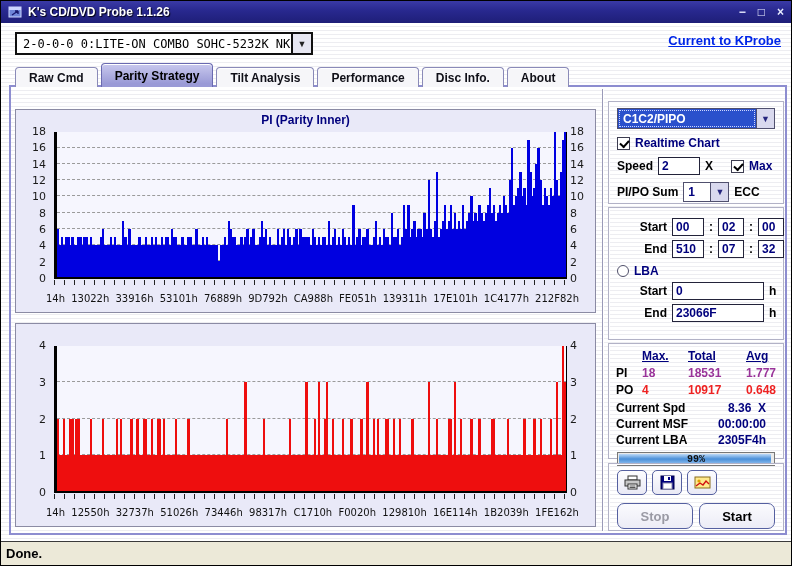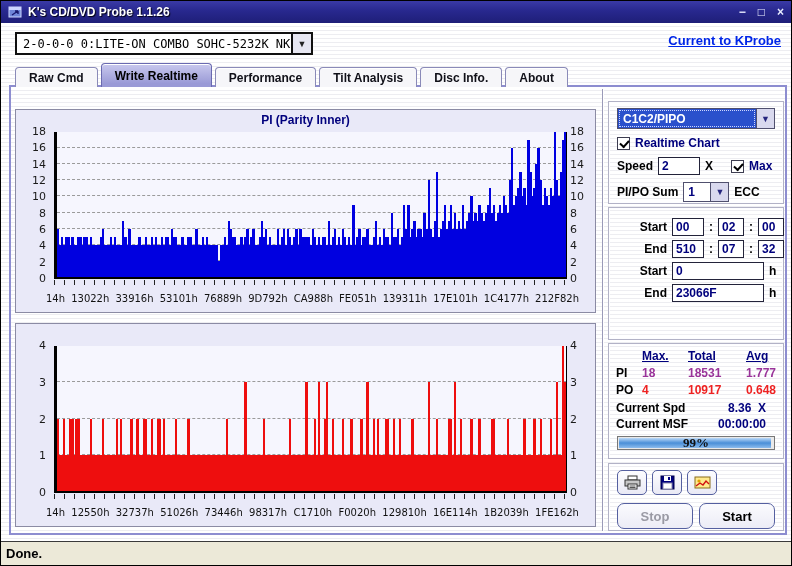--- a/index.html
+++ b/index.html
@@ -134,21 +134,21 @@
   .cur-row .val{color:#00007d;text-align:right;padding-right:10px;white-space:pre;}
   .progress{
     margin:5px auto 0;width:158px;height:14px;border:1px solid #777;background:#e9e9e9;position:relative;
   }
   .progress .fill{
     position:absolute;left:1px;top:1px;bottom:1px;
     background:linear-gradient(180deg,#bcd9f8 0%,#4a8fd8 50%,#8cbcee 100%);
   }
   .progress .ptext{
     position:absolute;inset:0;display:flex;align-items:center;justify-content:center;
-    font-size:13px;font-weight:bold;color:#101010;font-family:Liberation Serif, serif;
+    font-size:10px;font-weight:bold;color:#101010;font-family:Liberation Mono, monospace;
   }
   
   .icon-row{display:flex;gap:5px;}
   .icon-btn{
     width:30px;height:25px;border:1px solid #5560a0;border-radius:5px;
     background:linear-gradient(180deg,#fdfdff,#e9e9f5);display:flex;align-items:center;justify-content:center;cursor:pointer;
   }
   .btn-row{display:flex;justify-content:space-between;margin-top:8px;}
   .btn{
     width:76px;height:26px;border:1px solid #5560a0;border-radius:7px;
@@ -186,23 +186,23 @@
 
     <div class="drive-combo">
       <span class="drive-text">2-0-0-0 0:LITE-ON COMBO SOHC-5232K NK07</span>
       <span class="drive-arrow">▼</span>
     </div>
 
     <a class="welcome-link">Current to KProbe</a>
 
     <div class="tabbar">
       <div class="tab">Raw Cmd</div>
-      <div class="tab active">Write Realtime</div>
+      <div class="tab active">Parity Strategy</div>
+      <div class="tab">Tilt Analysis</div>
       <div class="tab">Performance</div>
-      <div class="tab">Tilt Analysis</div>
       <div class="tab">Disc Info.</div>
       <div class="tab">About</div>
     </div>
 
     <div class="content-panel"></div>
     <div class="v-divider"></div>
 
     <div class="chart-panel pi">
       <div class="chart-title">PI (Parity Inner)</div>
       <div class="ycol yl">
@@ -832,20 +832,24 @@
         <input class="tin" style="width: 26px;" value="00">
       </div>
       <div class="row indent" style="margin-top:4px;">
         <span class="lblw">End</span>
         <input class="tin" style="width: 32px;" value="510">
         <span>:</span>
         <input class="tin" style="width: 26px;" value="07">
         <span>:</span>
         <input class="tin" style="width: 26px;" value="32">
       </div>
+      <div class="row" style="margin-top:6px;">
+        <span class="radio"></span>
+        <span class="navy">LBA</span>
+      </div>
       <div class="row indent" style="margin-top:4px;">
         <span class="lblw">Start</span>
         <input class="tin" style="width: 92px;" value="0">
         <span>h</span>
       </div>
       <div class="row indent" style="margin-top:4px;">
         <span class="lblw">End</span>
         <input class="tin" style="width: 92px;" value="23066F">
         <span>h</span>
       </div>
@@ -868,20 +872,24 @@
         <span style="color: rgb(238, 34, 34);">10917</span>
         <span style="color: rgb(238, 34, 34);">0.648</span>
       </div>
       <div class="cur-row" style="margin-top:4px;">
         <span>Current Spd</span>
         <span class="val">8.36  X</span>
       </div>
       <div class="cur-row">
         <span>Current MSF</span>
         <span class="val">00:00:00</span>
+      </div>
+      <div class="cur-row">
+        <span>Current LBA</span>
+        <span class="val">2305F4h</span>
       </div>
       <div class="progress">
         <div class="fill" style="width: calc(99% - 2px);"></div>
         <div class="ptext">99%</div>
       </div>
     </div>
 
     <div class="group g4">
       <div class="icon-row">
         <div class="icon-btn">

